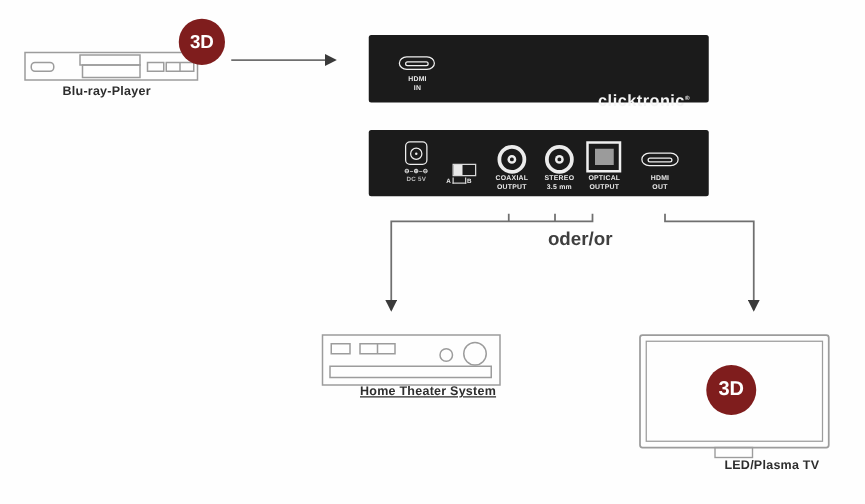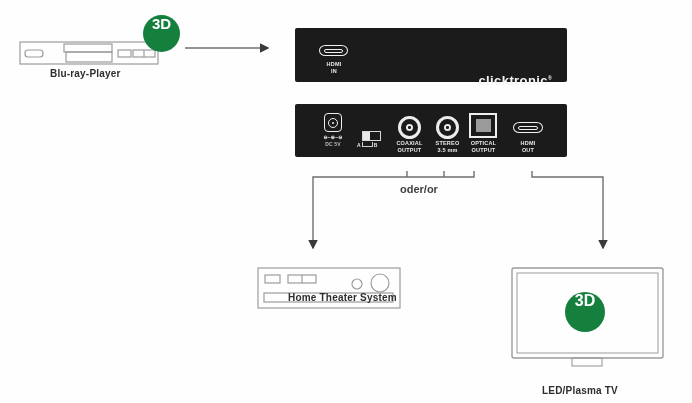--- a/index.html
+++ b/index.html
@@ -47,32 +47,32 @@
   .sw-caption{position:absolute;display:flex;align-items:flex-start;color:#e8e8e8;
               font-size:5px;font-weight:bold;line-height:6px;}
   .sw-bracket{width:9px;height:4px;border-left:1px solid #cfcfcf;border-right:1px solid #cfcfcf;
               border-bottom:1px solid #cfcfcf;margin:0 1px;}
 
   
   .plabel{position:absolute;color:#e9e9e9;font-weight:bold;font-size:5.5px;line-height:6.5px;
           text-align:center;letter-spacing:.2px;white-space:pre;}
 
   
-  .badge{position:absolute;background:#15803d;border-radius:50%;color:#ffffff;
-         display:flex;justify-content:center;font-weight:bold;}
+  .badge{position:absolute;background:#7f1d1d;border-radius:50%;color:#ffffff;
+         display:flex;align-items:center;justify-content:center;font-weight:bold;}
   #badge-player{left:143px;top:15px;width:37px;height:37px;font-size:15px;}
   #badge-tv{left:565px;top:292px;width:40px;height:40px;font-size:16px;}
 
   
   .device-label{position:absolute;color:#2d2d2d;font-weight:bold;font-size:10px;letter-spacing:.2px;margin-left:30px;}
   #label-bluray{left:20px;top:68px;}
-  #label-hts{left:258px;top:292px;}
-  #label-tv{left:512px;top:385px;width:151px;}
-  #label-or{position:absolute;left:400px;top:183px;width:90px;text-align:left;
-            color:#3f3f3f;font-weight:bold;font-size:11px;}
+  #label-hts{left:258px;top:308px;text-decoration:underline;}
+  #label-tv{left:512px;top:367px;width:151px;text-align:center;}
+  #label-or{position:absolute;left:400px;top:183px;width:90px;text-align:right;
+            color:#3f3f3f;font-weight:bold;font-size:15px;}
 </style>
 </head>
 <body>
 
 <div id="canvas">
 
   <svg class="lineart" viewBox="0 0 692 403">
     <defs>
       <marker id="arr" viewBox="0 0 10 10" refX="8.5" refY="5" markerWidth="7" markerHeight="7" orient="auto">
         <path d="M0,0 L10,5 L0,10 z" fill="#3a3a3a"></path>

